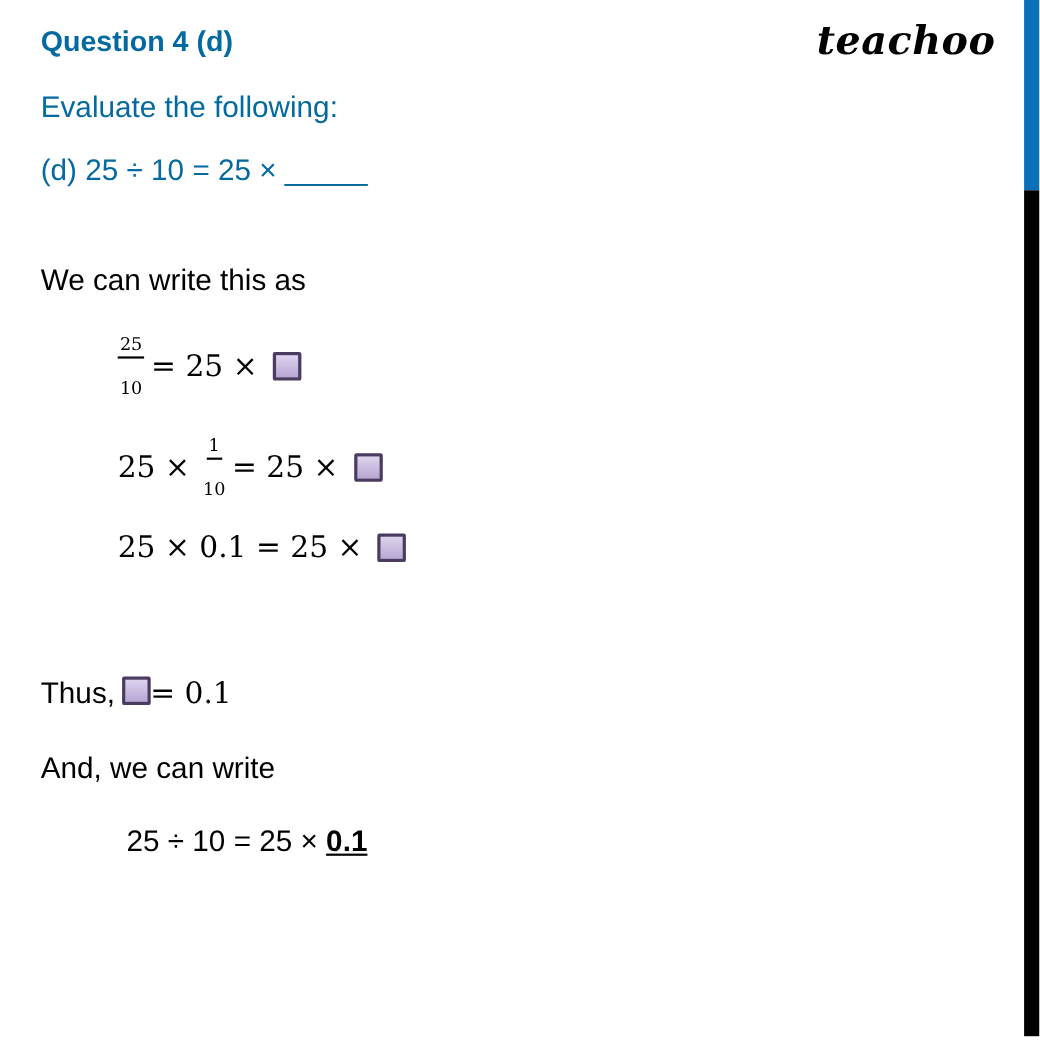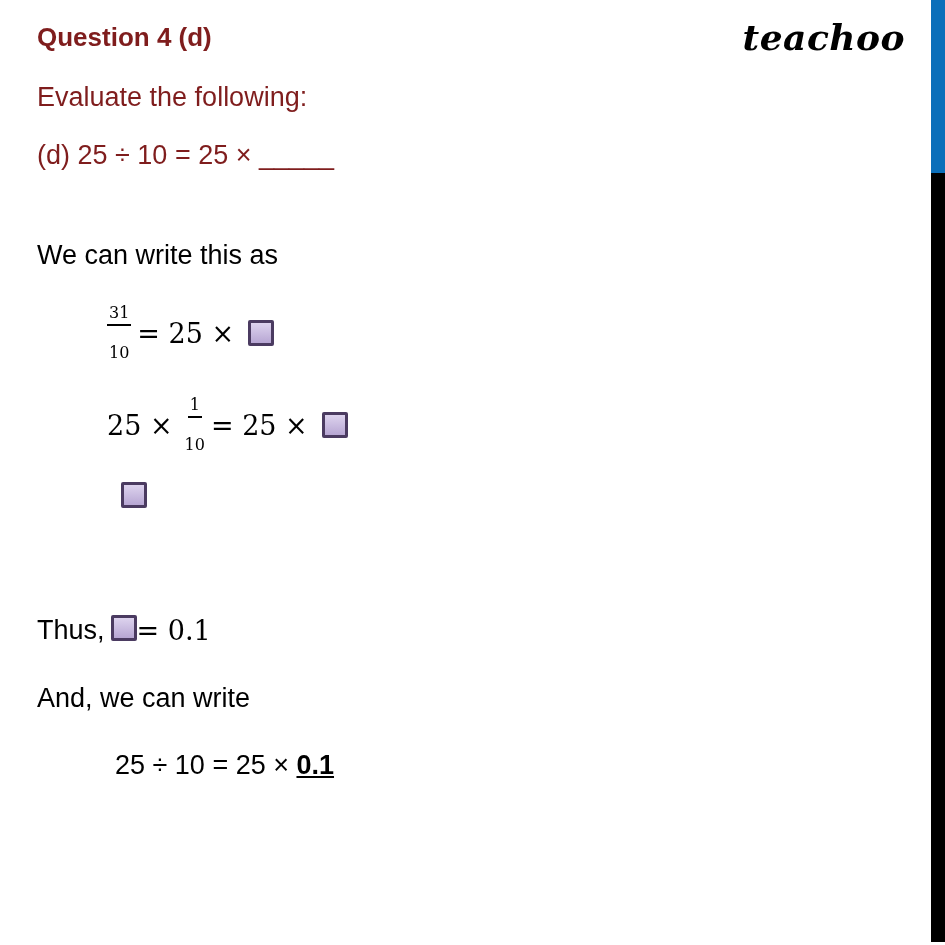--- a/index.html
+++ b/index.html
@@ -1,18 +1,18 @@
 <!DOCTYPE html>
 <html><head>
 <meta charset="utf-8">
 <style>
   html, body { margin:0; padding:0; }
   body { width:945px; height:945px; background:#ffffff; position:relative; overflow:hidden;
          font-family:"Liberation Sans", sans-serif; color:#000; }
-  .blue { color:#7f1d1d; }
+  .blue { color:#0369a1; }
   .abs { position:absolute; white-space:nowrap; }
   .title { left:37px; top:22px; font-size:26px; font-weight:bold; }
   .sub { left:37px; top:82px; font-size:27px; }
   .q { left:37px; top:140px; font-size:27px; }
   .body-text { font-size:27px; }
   .math { font-family:"DejaVu Serif", "Liberation Serif", serif; font-size:27px; display:flex; align-items:center; }
   .frac { display:inline-flex; flex-direction:column; align-items:center; font-size:16px; margin:0 6px 0 0; line-height:1; }
   .frac .num { padding:0 2px 3px; border-bottom:2px solid #000; }
   .frac .den { padding-top:19px; }
   .box { display:inline-block; width:26px; height:26px; border:3px solid #4b3b61; border-radius:2px;
@@ -32,39 +32,40 @@
 <div class="abs blue title">Question 4 (d)</div>
 <div class="abs logo">teachoo</div>
 
 <div class="abs blue sub">Evaluate the following:</div>
 <div class="abs blue q">(d) 25 ÷ 10 = 25 × _____</div>
 
 <div class="abs body-text" style="left:37px; top:240px;">We can write this as</div>
 
 <div class="abs math" style="left:107px; top:305px;">
   <span class="frac">
-    <span class="num">31</span>
+    <span class="num">25</span>
     <span class="den">10</span>
   </span>
   <span>= 25 ×</span>
   <span class="box"></span>
 </div>
 
 <div class="abs math" style="left:107px; top:397px;">
   <span>25 ×</span>
   <span class="sp"></span>
   <span class="frac">
     <span class="num">1</span>
     <span class="den">10</span>
   </span>
   <span>= 25 ×</span>
   <span class="box"></span>
 </div>
 
 <div class="abs math" style="left:107px; top:482px;">
+  <span>25 × 0.1 = 25 ×</span>
   <span class="box"></span>
 </div>
 
 <div class="abs" style="left:37px; top:615px; display:flex; align-items:flex-start;">
   <span class="body-text">Thus,</span>
   <span class="box" style="margin-left:6px;"></span>
   <span class="math" style="margin-left:0;">= 0.1</span>
 </div>
 
 <div class="abs body-text" style="left:37px; top:683px;">And, we can write</div>

